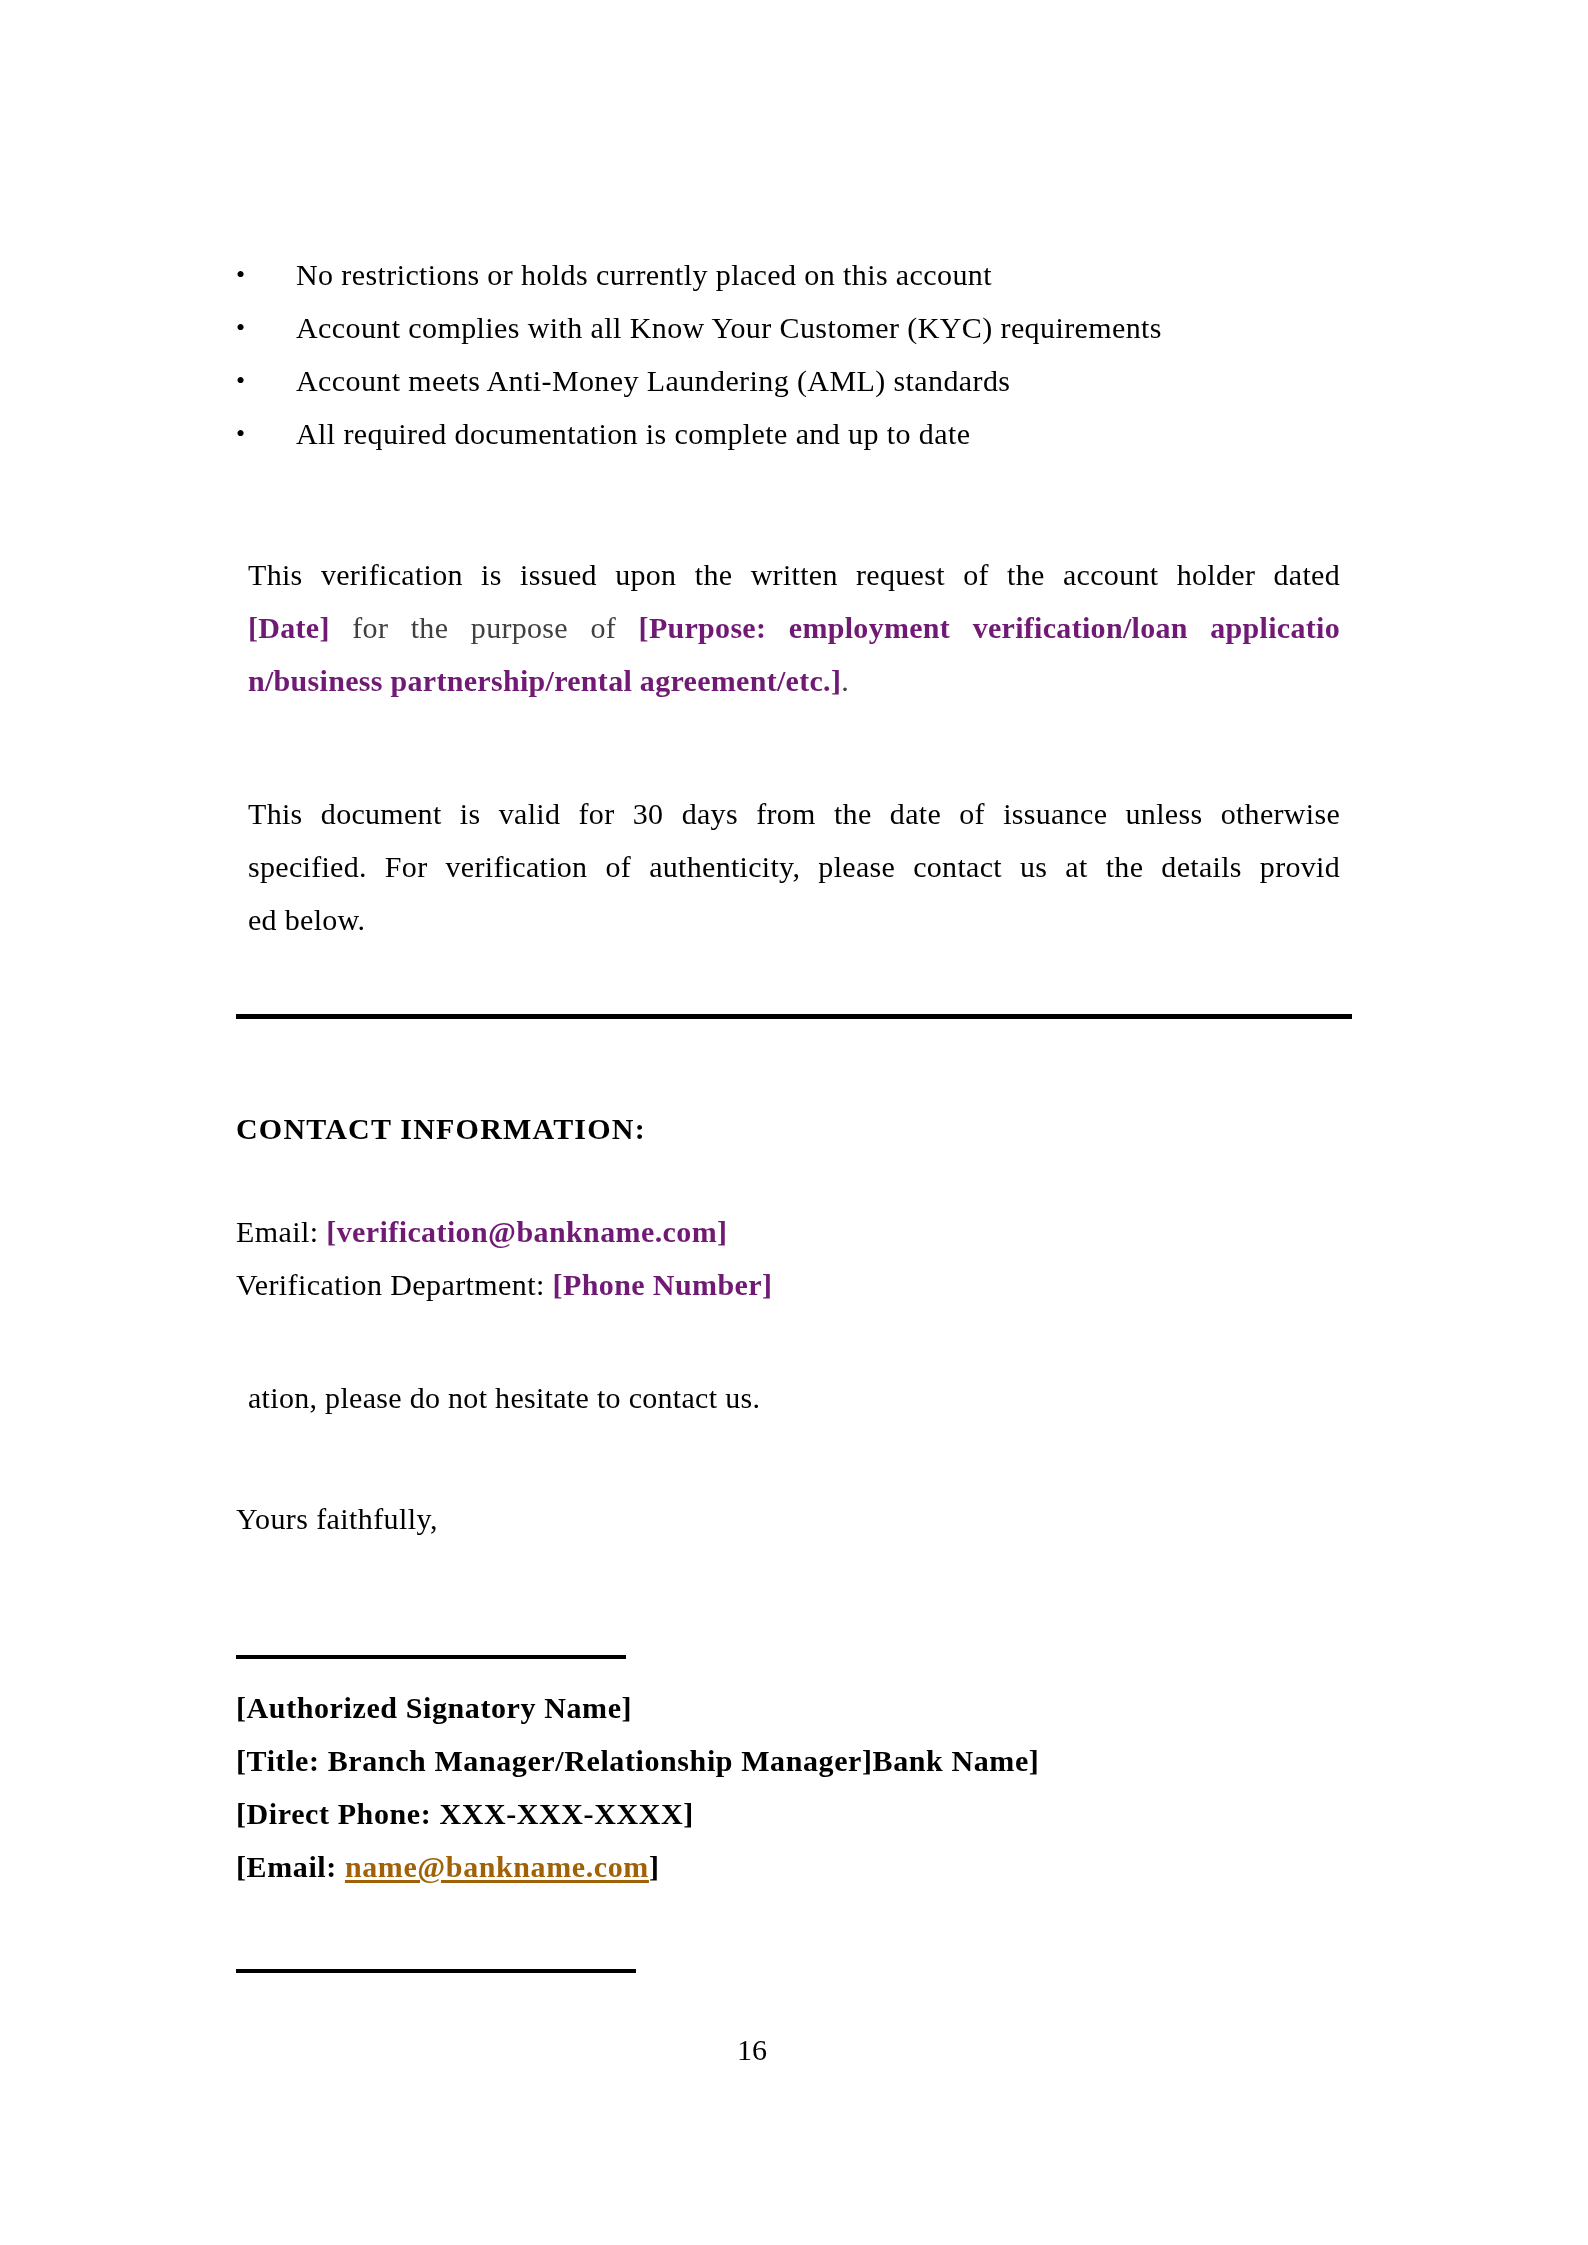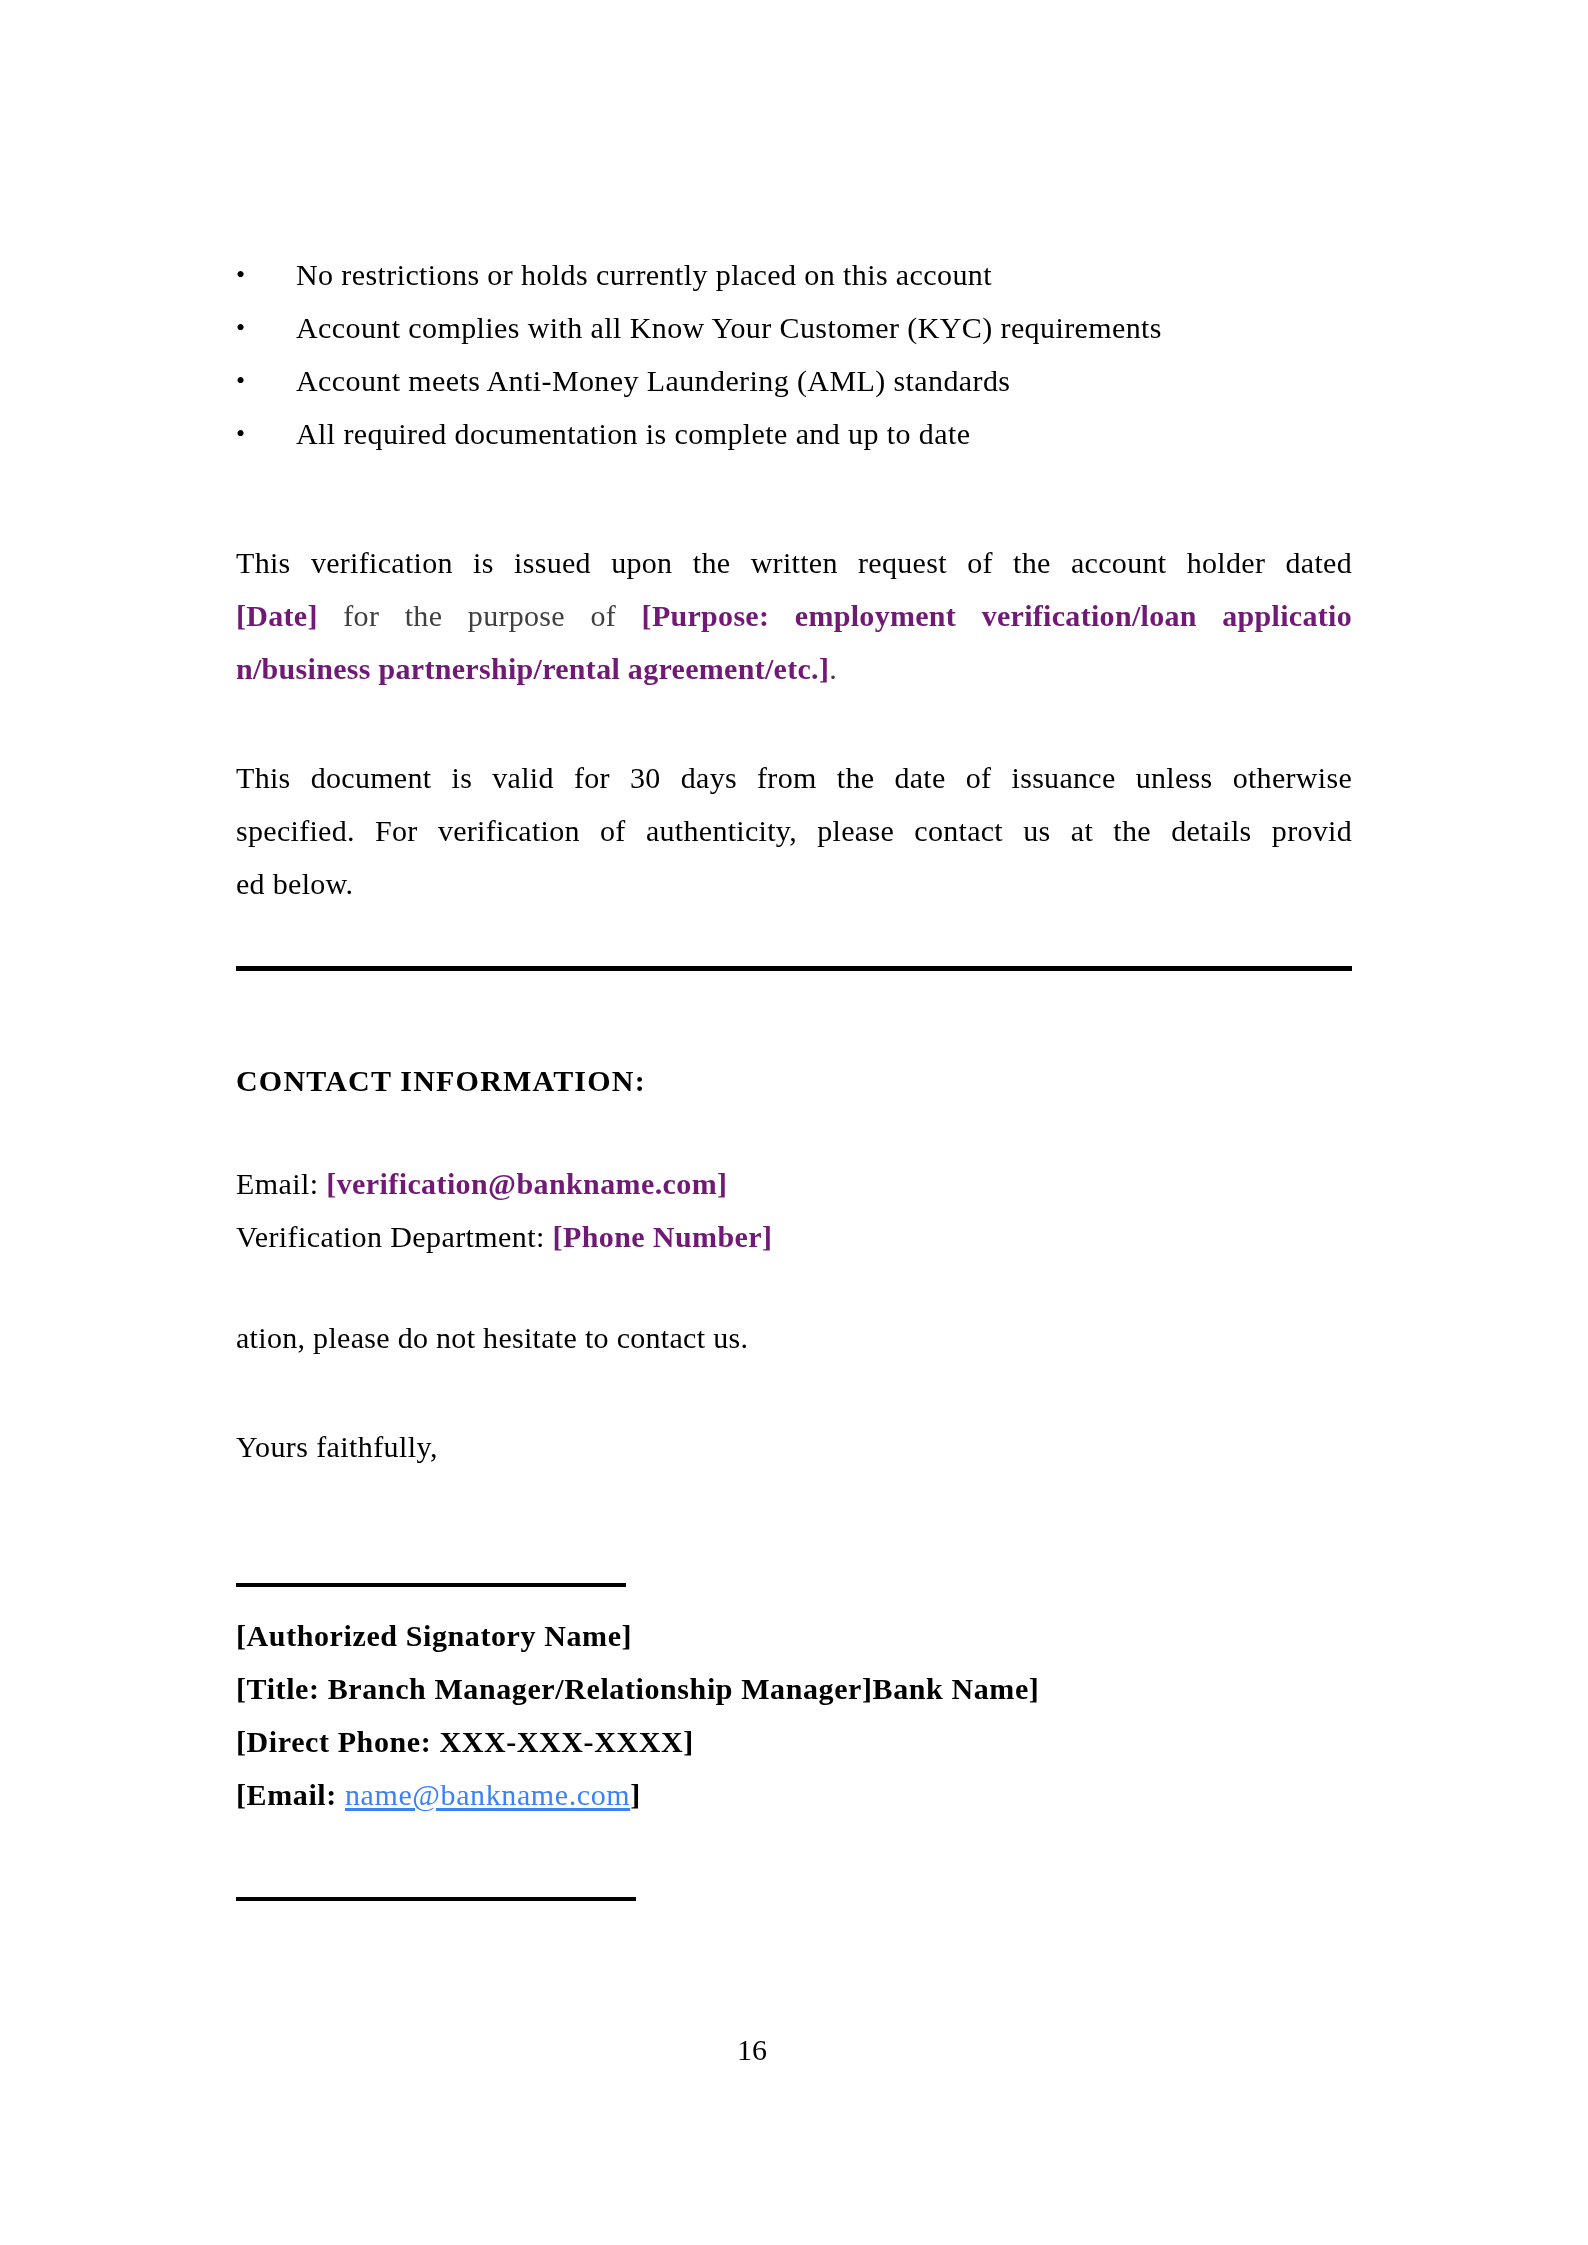--- a/index.html
+++ b/index.html
@@ -51,21 +51,21 @@
     position: absolute;
     left: 0px;
     top: 0;
     font-size: 26px;
     line-height: 53px;
   }
 
   p.para {
     font-size: 30px;
     line-height: 53px;
-    margin: 0;
+    margin: 12px;
     text-align: justify;
     text-align-last: left;
     letter-spacing: 0.3px;
   }
 
   .spacer-22 { height: 22px; }
   .spacer-48 { height: 48px; }
   .spacer-56 { height: 56px; }
   .spacer-76 { height: 76px; }
   .spacer-90 { height: 90px; }
@@ -121,24 +121,24 @@
   }
 
   .sig-text {
     font-size: 30px;
     line-height: 53px;
     font-weight: bold;
     letter-spacing: 0.6px;
   }
 
   .mail-link {
-    color: #3b82f6;
+    color: #a16207;
     text-decoration: underline;
     text-underline-offset: 3px;
-    font-weight: normal;
+    font-weight: bold;
   }
 
   .footnote-rule {
     border: none;
     border-top: 4px solid #000000;
     margin: 0;
     width: 400px;
     height: 0;
   }
 

